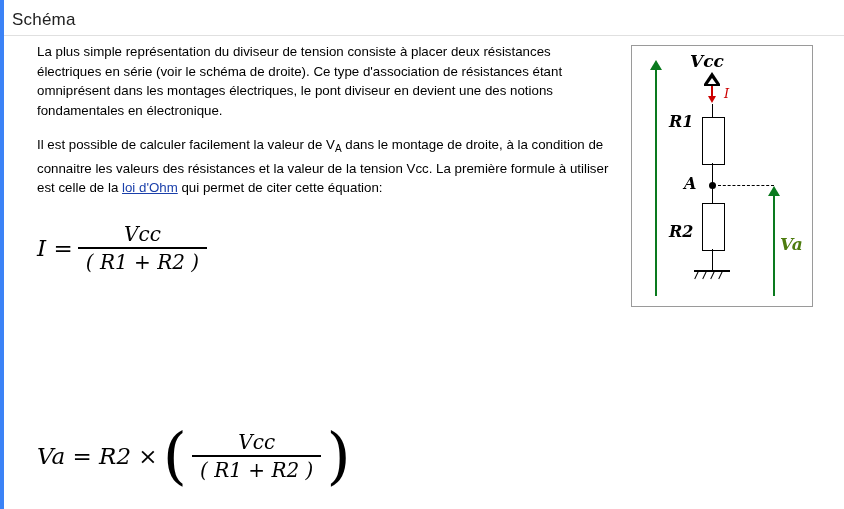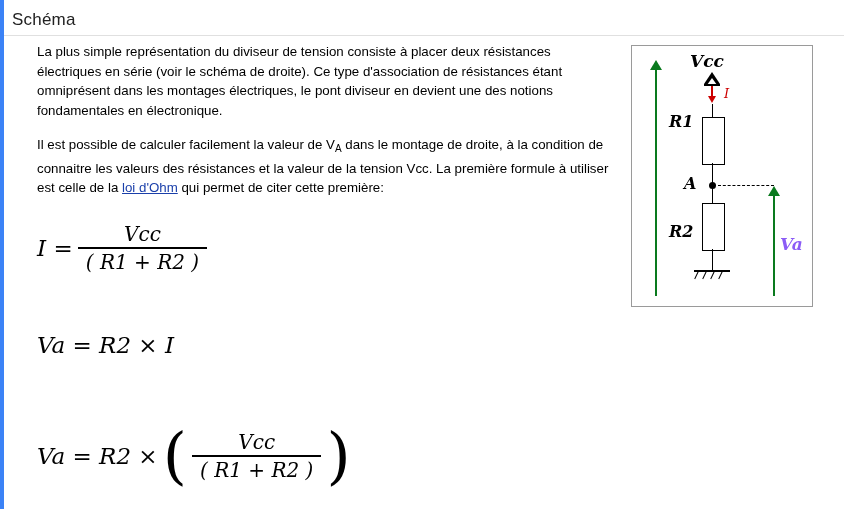--- a/index.html
+++ b/index.html
@@ -120,21 +120,21 @@
     background: #ffffff;
   }
   .schem .lbl {
     position: absolute;
     font-family: "DejaVu Serif", "Liberation Serif", serif;
     font-weight: bold;
     font-style: italic;
     font-size: 16px;
     color: #000;
   }
-  .schem .lbl.green { color: #8b5cf6; }
+  .schem .lbl.green { color: #4d7c0f; }
   .schem .lbl.red { color: #cc0000; font-weight: normal; font-size: 13px; }
   .wire {
     position: absolute;
     background: #000;
   }
   .resistor {
     position: absolute;
     border: 1.6px solid #000;
     background: #fff;
   }
@@ -160,36 +160,33 @@
 <div id="page">
 
   <div class="section-title">Schéma</div>
   <div class="title-rule"></div>
 
   <div class="para p1">
     <span>La plus simple représentation du diviseur de tension consiste à placer deux résistances électriques en série (voir le schéma de droite). Ce type d'association de résistances étant omniprésent dans les montages électriques, le pont diviseur en devient une des notions fondamentales en électronique.</span>
   </div>
 
   <div class="para p2">
-    <span>Il est possible de calculer facilement la valeur de </span><span>V</span><sub class="varsub">A</sub><span> dans le montage de droite, à la condition de connaitre les valeurs des résistances et la valeur de la tension Vcc. La première formule à utiliser est celle de la </span><a class="link" href="#">loi d'Ohm</a><span> qui permet de citer cette première:</span>
+    <span>Il est possible de calculer facilement la valeur de </span><span>V</span><sub class="varsub">A</sub><span> dans le montage de droite, à la condition de connaitre les valeurs des résistances et la valeur de la tension Vcc. La première formule à utiliser est celle de la </span><a class="link" href="#">loi d'Ohm</a><span> qui permet de citer cette équation:</span>
   </div>
 
   <div class="formula f1">
     <span class="eqlead">I =</span>
     <span class="frac">
       <span class="num">Vcc</span>
       <span class="bar"></span>
       <span class="den">( R1 + R2 )</span>
     </span>
   </div>
 
 
-  <div class="formula f2">
-    <span>Va = R2 × I</span>
-  </div>
 
 
   <div class="formula f3">
     <span class="eqlead">Va = R2 ×</span>
     <span class="bigparen">(</span>
     <span class="frac">
       <span class="num">Vcc</span>
       <span class="bar"></span>
       <span class="den">( R1 + R2 )</span>
     </span>

